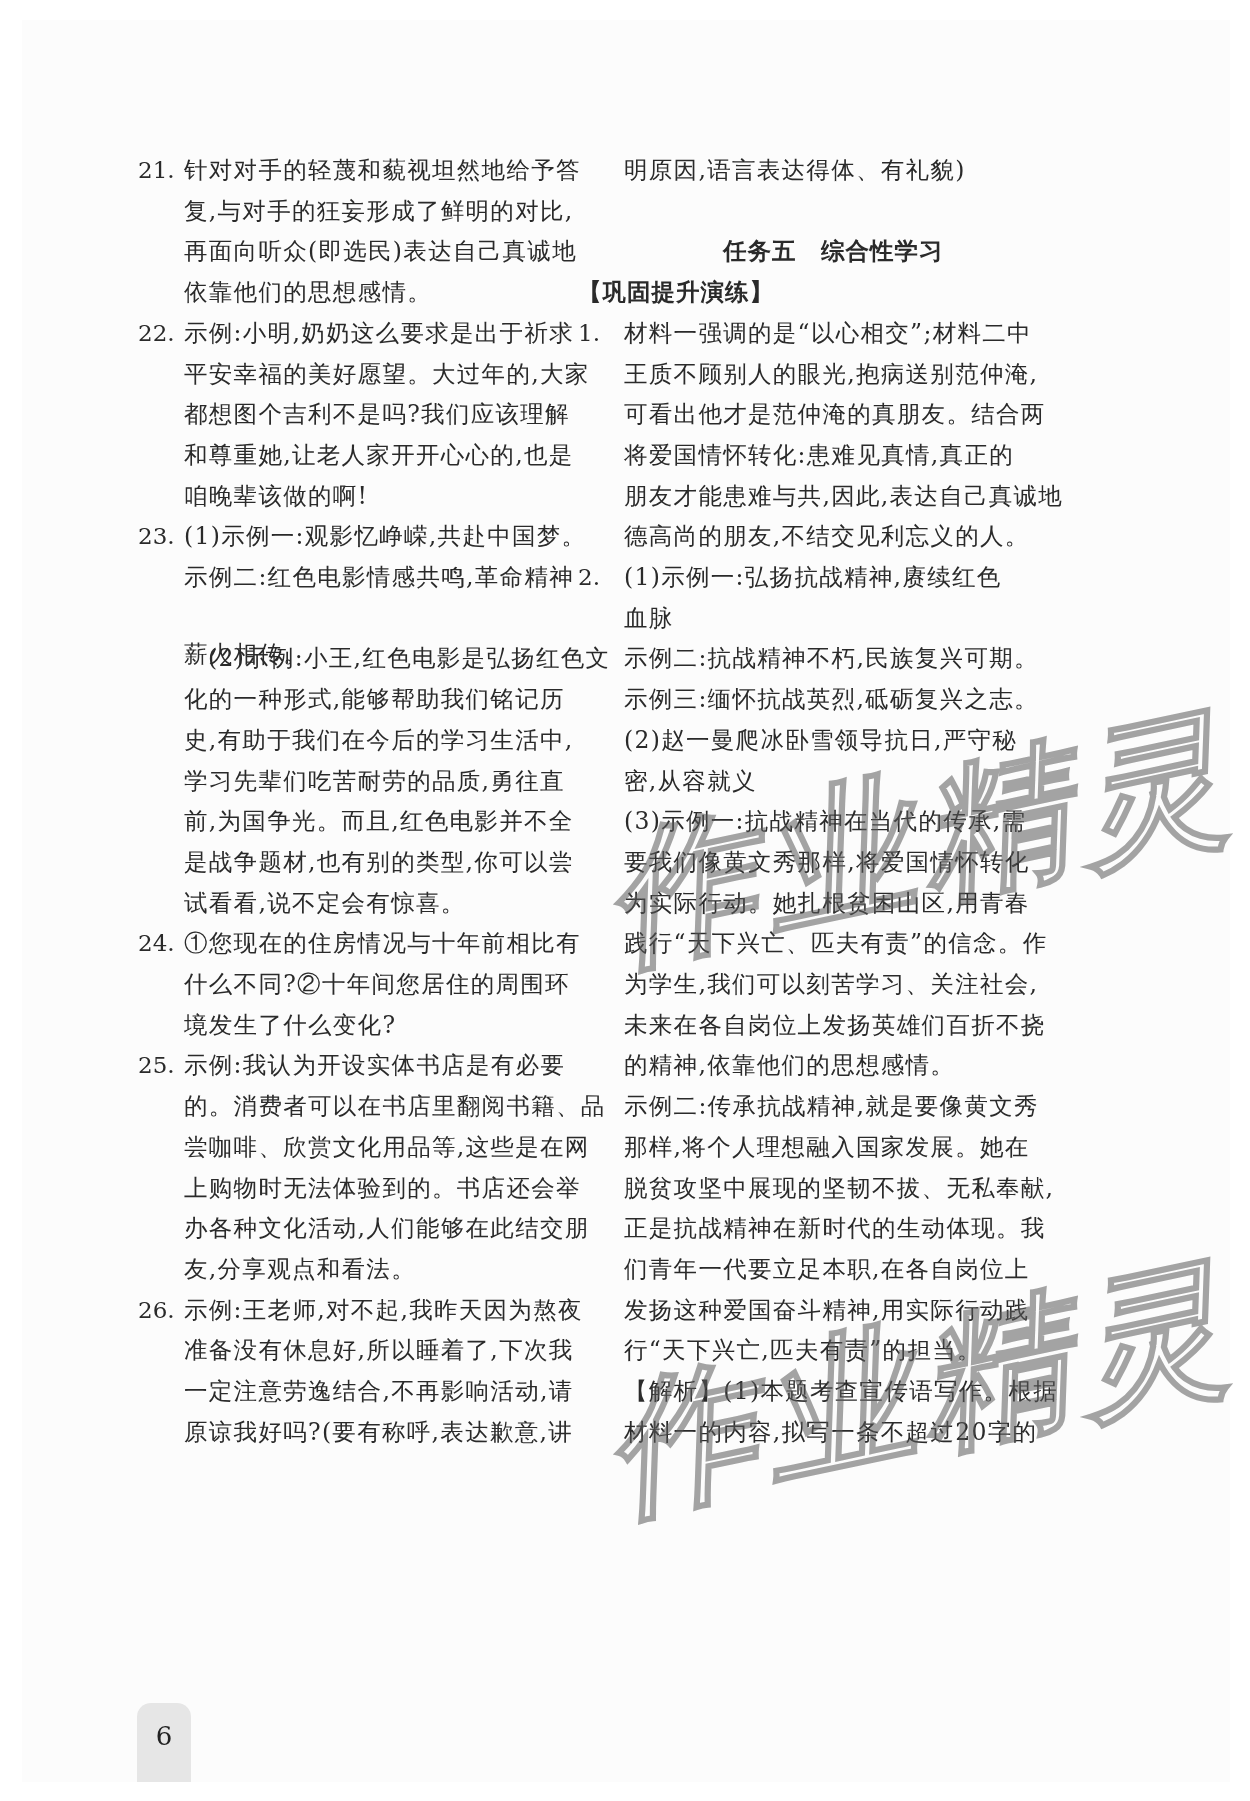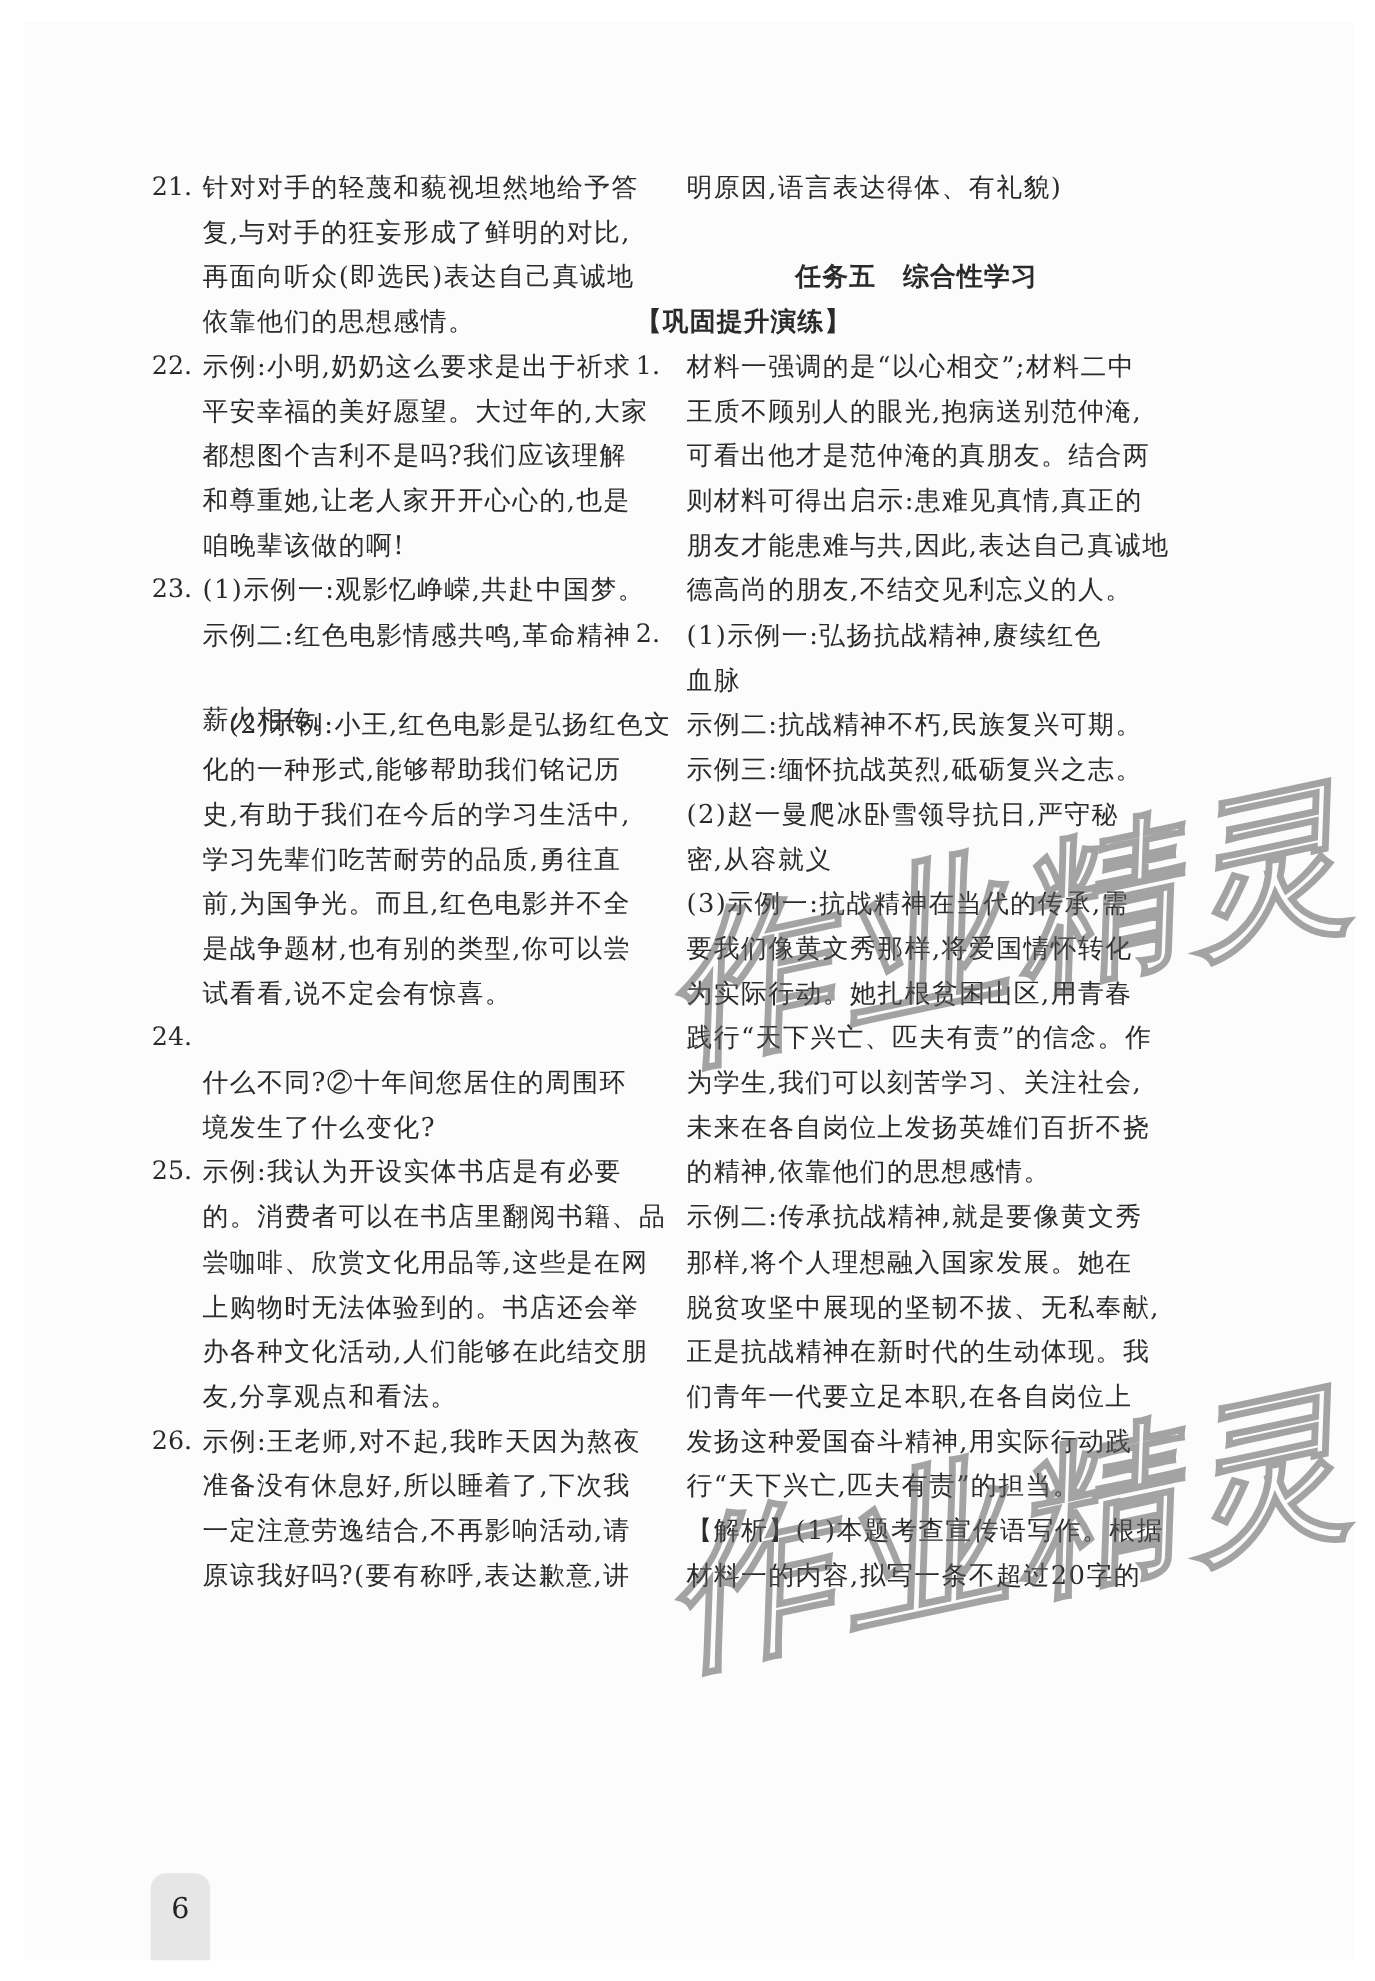--- a/index.html
+++ b/index.html
@@ -98,20 +98,21 @@
       <span style="position: absolute; left: 46px;">前,为国争光。而且,红色电影并不全</span>
     </div>
     <div class="line" style="top: 691.9px; left: 0px; width: 100%;">
       <span style="position: absolute; left: 46px;">是战争题材,也有别的类型,你可以尝</span>
     </div>
     <div class="line" style="top: 732.6px; left: 0px; width: 100%;">
       <span style="position: absolute; left: 46px;">试看看,说不定会有惊喜。</span>
     </div>
     <div class="line" style="top: 773.3px; left: 0px; width: 100%;">
       <span class="num">24.</span>
+      <span style="position: absolute; left: 46px;">①您现在的住房情况与十年前相比有</span>
     </div>
     <div class="line" style="top: 814px; left: 0px; width: 100%;">
       <span style="position: absolute; left: 46px;">什么不同?②十年间您居住的周围环</span>
     </div>
     <div class="line" style="top: 854.7px; left: 0px; width: 100%;">
       <span style="position: absolute; left: 46px;">境发生了什么变化?</span>
     </div>
     <div class="line" style="top: 895.4px; left: 0px; width: 100%;">
       <span class="num">25.</span>
       <span style="position: absolute; left: 46px;">示例:我认为开设实体书店是有必要</span>
@@ -162,21 +163,21 @@
       <span class="num">1.</span>
       <span style="position: absolute; left: 46px;">材料一强调的是“以心相交”;材料二中</span>
     </div>
     <div class="line" style="top: 203.5px; left: 0px; width: 100%; padding-left: 35px;">
       <span style="position: absolute; left: 46px;">王质不顾别人的眼光,抱病送别范仲淹,</span>
     </div>
     <div class="line" style="top: 244.2px; left: 0px; width: 100%;">
       <span style="position: absolute; left: 46px;">可看出他才是范仲淹的真朋友。结合两</span>
     </div>
     <div class="line" style="top: 284.9px; left: 0px; width: 100%;">
-      <span style="position: absolute; left: 46px;">则材料可得出启示:患难见真情,真正的</span>
+      <span style="position: absolute; left: 46px;">将爱国情怀转化:患难见真情,真正的</span>
     </div>
     <div class="line" style="top: 325.6px; left: 0px; width: 100%;">
       <span style="position: absolute; left: 46px;">朋友才能患难与共,因此,表达自己真诚地</span>
     </div>
     <div class="line" style="top: 366.3px; left: 0px; width: 100%;">
       <span style="position: absolute; left: 46px;">德高尚的朋友,不结交见利忘义的人。</span>
     </div>
     <div class="line" style="top: 407px; left: 0px; width: 100%;">
       <span class="num">2.</span>
       <span style="position: absolute; left: 46px;">(1)示例一:弘扬抗战精神,赓续红色</span>

